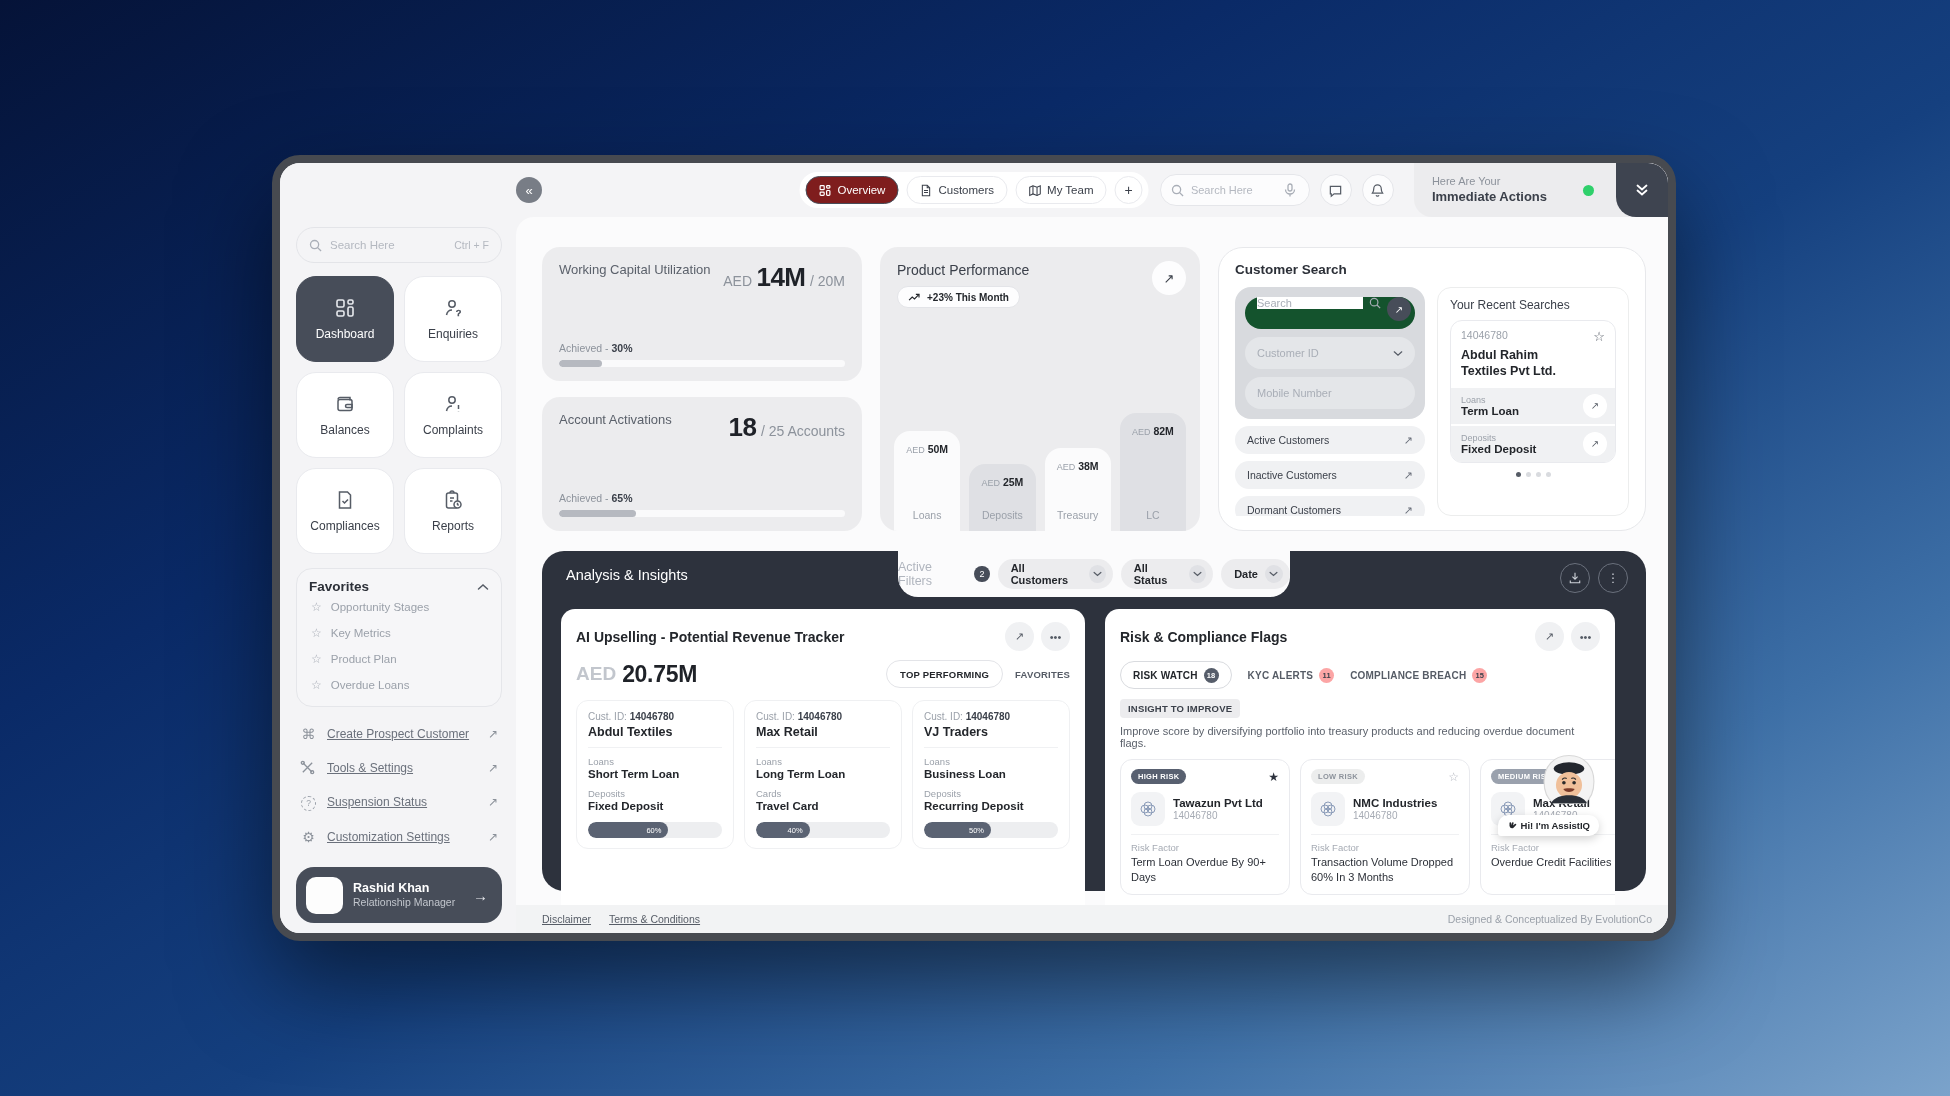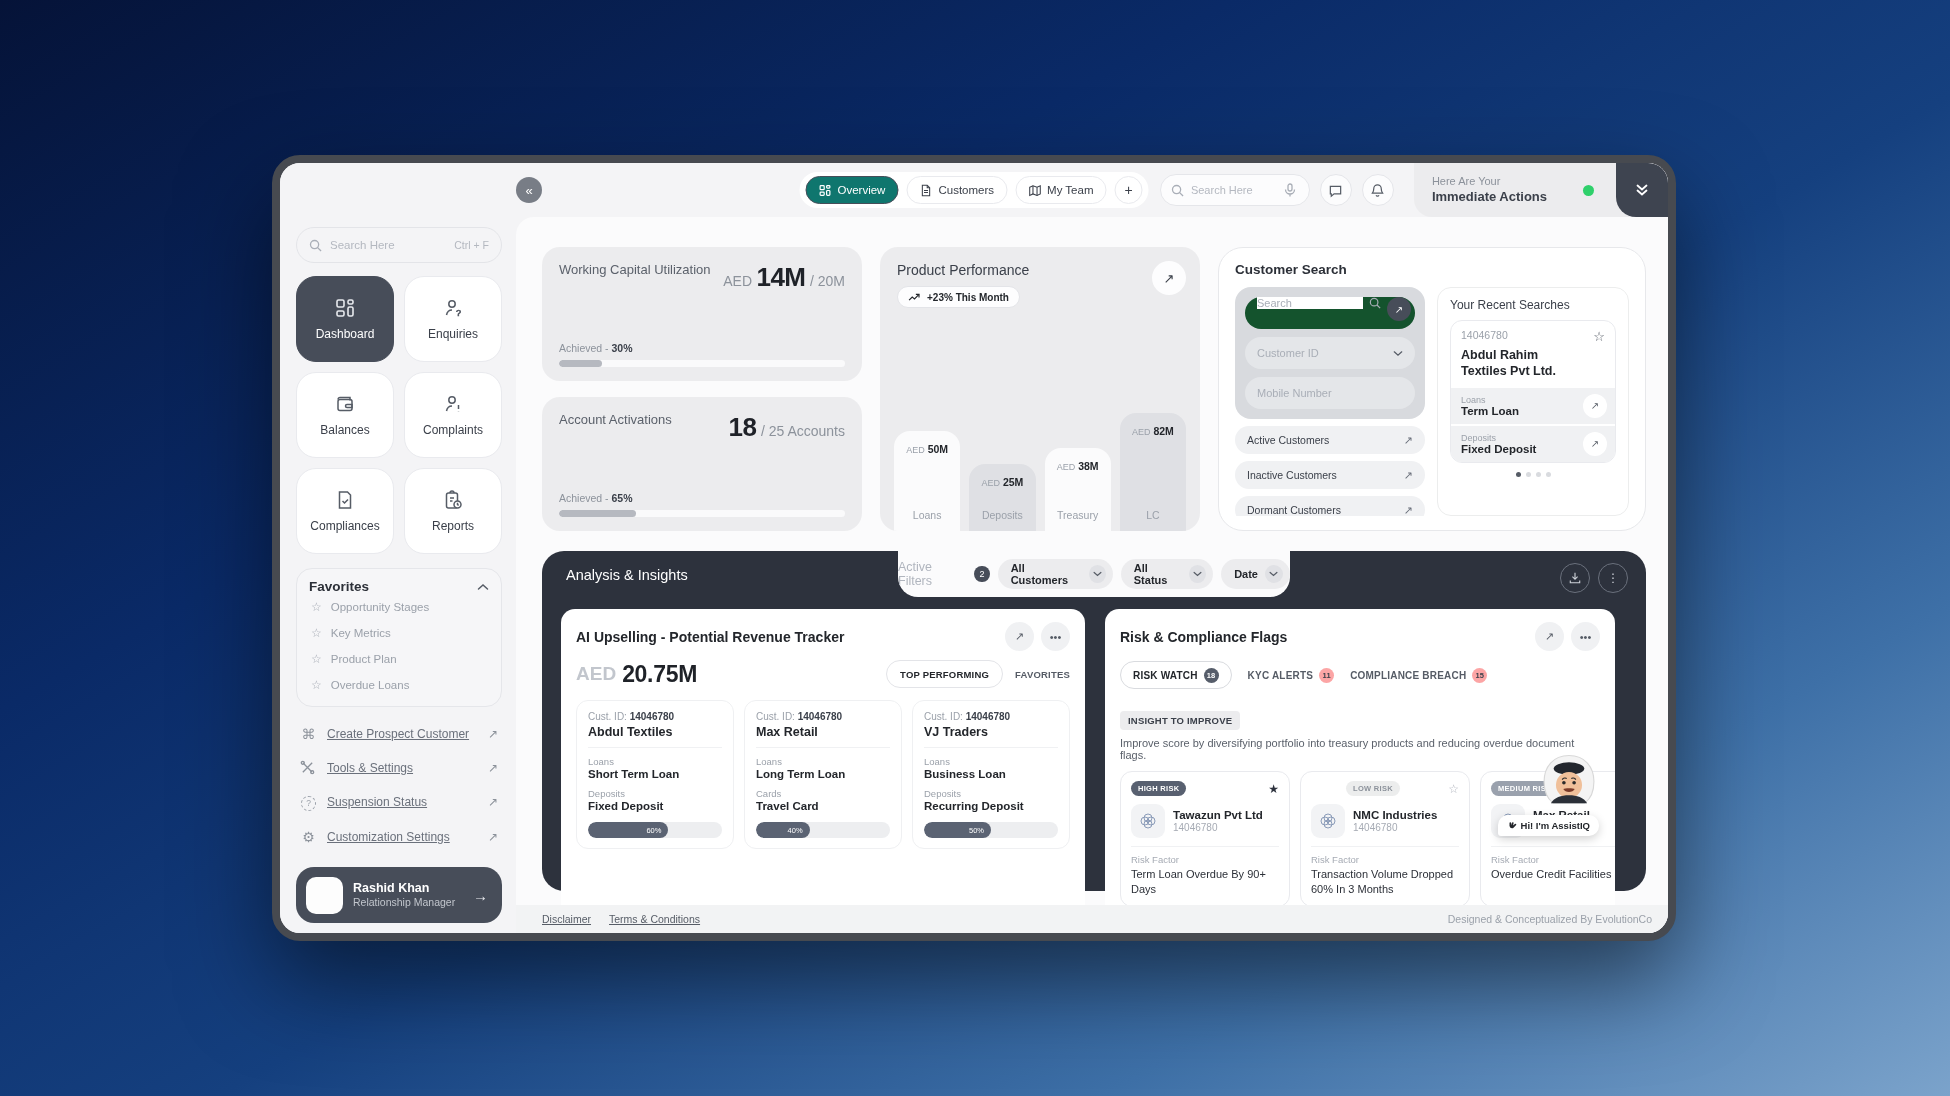--- a/index.html
+++ b/index.html
@@ -12,21 +12,21 @@
 
   
   .hdr { height:54px; flex:0 0 54px; background:#f4f4f6; display:flex; align-items:center; position:relative; }
   .hdr-spacer { width:236px; flex:0 0 236px; }
   .collapse-btn { width:26px; height:26px; border-radius:50%; background:#787d86; color:#fff; font-size:13px;
     display:flex; align-items:center; justify-content:center; cursor:pointer; }
   .tabgroup { position:absolute; left:50%; transform:translateX(-50%); display:flex; align-items:center; gap:8px;
     background:#fff; border-radius:20px; padding:4px 6px; }
   .tab { display:flex; align-items:center; gap:6px; height:28px; padding:0 12px; border-radius:15px;
     font-size:11.5px; color:#3b404a; background:#fff; border:1px solid #e9eaee; cursor:pointer; }
-  .tab.active { background:#0f766e; color:#fff; border-color:#474d59; }
+  .tab.active { background:#7f1d1d; color:#fff; border-color:#474d59; }
   .tab svg { width:13px; height:13px; }
   .tab-add { width:28px; height:28px; border-radius:50%; border:1px solid #e9eaee; background:#fff;
     display:flex;align-items:center;justify-content:center; font-size:14px; color:#3b404a; cursor:pointer;}
   .hdr-right { margin-left:auto; display:flex; align-items:center; gap:10px; }
   .hdr-search { display:flex; align-items:center; gap:7px; width:150px; height:32px; border:1px solid #e5e6ea;
     border-radius:16px; background:#fcfcfd; padding:0 10px; }
   .hdr-search input { border:none; outline:none; background:transparent; width:86px; font-size:11px; color:#5b616b; font-family:inherit;}
   .hdr-search input::placeholder { color:#b4b8c0; }
   .round-icon-btn { width:32px; height:32px; border-radius:50%; border:1px solid #e5e6ea; background:#fcfcfd;
     display:flex; align-items:center; justify-content:center; cursor:pointer; }
@@ -190,28 +190,28 @@
 
   .risk-card { width:510px; flex:0 0 510px; }
   .risk-tabs { display:flex; align-items:center; gap:16px; margin-top:10px; }
   .rt-pill { display:flex; align-items:center; gap:6px; border:1px solid #d9dbdf; border-radius:15px; height:28px; padding:0 12px;
     font-size:10px; color:#23262b; font-weight:bold; cursor:pointer; letter-spacing:.2px;}
   .rt-flat { display:flex; align-items:center; gap:6px; font-size:10px; color:#565c66; font-weight:bold; cursor:pointer; letter-spacing:.2px;}
   .rt-badge { min-width:15px; height:15px; border-radius:8px; background:#565d6a; color:#fff; font-size:7.5px;
     display:inline-flex; align-items:center; justify-content:center; padding:0 3px;}
   .rt-flat .rt-badge { background:#fca5a5; color:#3b404a; }
   .insight-tag { display:inline-block; background:#ececee; border-radius:4px; padding:4px 8px; font-size:9.5px;
-    color:#3b404a; font-weight:bold; margin-top:22px; letter-spacing:.2px;}
+    color:#3b404a; font-weight:bold; margin-top:10px; letter-spacing:.2px;}
   .insight-txt { font-size:11px; color:#5b616b; margin-top:7px; }
   .risk-row { display:flex; gap:10px; margin-top:10px; }
   .risk-mini { width:170px; flex:0 0 170px; border:1px solid #e9eaee; border-radius:12px; padding:9px 10px; background:#fff;}
   .rm-top { display:flex; align-items:center; justify-content:space-between; }
   .rm-badge { font-size:7.5px; font-weight:bold; border-radius:8px; padding:3px 7px; letter-spacing:.3px;}
   .rm-badge.high { background:#586070; color:#fff; }
-  .rm-badge.low { background:#eceded; color:#8c929b;margin-left:35px; }
+  .rm-badge.low { background:#eceded; color:#8c929b; }
   .rm-badge.med { background:#9aa1ad; color:#fff; }
   .rm-star { font-size:12px; cursor:pointer; }
   .rm-star.fill-dark { color:#2d323d; }
   .rm-star.outline { color:#b4b8c0; }
   .rm-id-row { display:flex; align-items:center; gap:8px; margin-top:8px; padding-bottom:8px; border-bottom:1px solid #f0f1f3;}
   .rm-logo { width:34px; height:34px; border-radius:9px; background:#f2f3f5; display:flex; align-items:center; justify-content:center;}
   .rm-name { font-size:11.5px; color:#23262b; font-weight:bold; }
   .rm-cid { font-size:10px; color:#a6abb4; margin-top:1px;}
   .rm-flabel { font-size:9.5px; color:#a6abb4; margin-top:7px;}
   .rm-factor { font-size:11px; color:#2c3038; margin-top:2px; line-height:1.35;}

